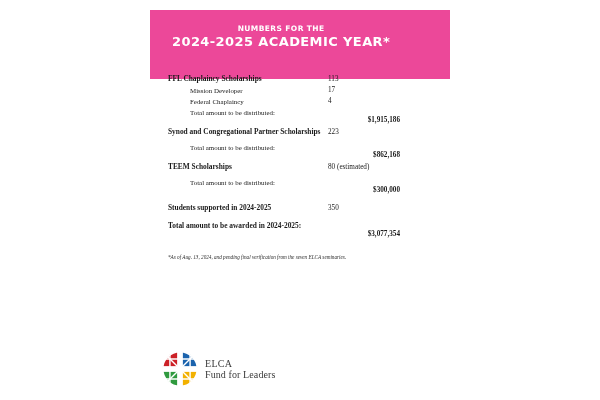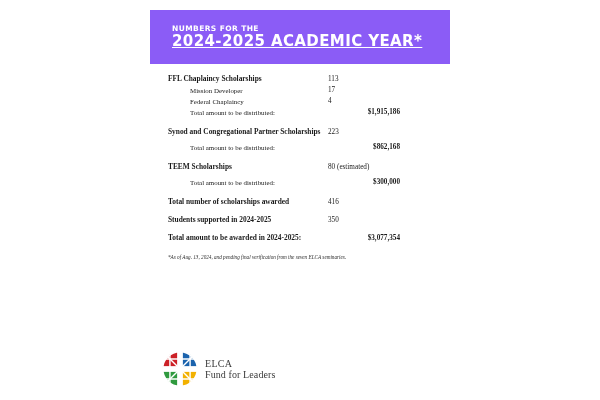--- a/index.html
+++ b/index.html
@@ -21,43 +21,43 @@
     inset: 0;
     background: #ffffff;
   }
 
   
   .banner {
     position: absolute;
     left: 150px;
     top: 10px;
     width: 300px;
-    height: 54px;
-    background: #8b5cf6;
+    height: 69px;
+    background: #ec4899;
+    text-align: center;
   }
   .banner-inner {
     position: absolute;
     left: 22px;
     top: 14px;
     color: #ffffff;
     font-family: "DejaVu Sans", sans-serif;
     font-weight: bold;
     letter-spacing: 0.4px;
   }
   .banner-line1 {
     font-size: 7.5px;
     line-height: 10px;
     text-transform: uppercase;
     margin-bottom: 1px;
   }
   .banner-line2 {
-    font-size: 15px;
+    font-size: 13px;
     line-height: 13px;
     text-transform: uppercase;
-    text-decoration: underline;
   }
 
   
   .content {
     position: absolute;
     left: 168px;
     top: 73px;
     width: 240px;
     font-size: 7.4px;
   }
@@ -97,20 +97,21 @@
   .value.count {
     left: 160px;
     font-weight: normal;
     font-size: 7.2px;
   }
   .value.money {
     right: 8px;
     font-weight: bold;
     font-size: 7.2px;
     text-align: right;
+    margin-top: 8px;
   }
 
   .spacer-xs { height: 4px; }
   .spacer-sm { height: 6px; }
   .spacer-md { height: 8px; }
 
   .footnote {
     position: absolute;
     left: 168px;
     top: 253px;
@@ -199,24 +200,20 @@
       <span class="value count">80 (estimated)</span>
     </div>
     <div class="spacer-xs"></div>
     <div class="row total">
       <span class="label">Total amount to be distributed:</span>
       <span class="value money">$300,000</span>
     </div>
 
     <div class="spacer-md"></div>
 
-    <div class="row summary">
-      <span class="label">Total number of scholarships awarded</span>
-      <span class="value count">416</span>
-    </div>
     <div class="spacer-sm"></div>
     <div class="row summary">
       <span class="label">Students supported in 2024-2025</span>
       <span class="value count">350</span>
     </div>
     <div class="spacer-sm"></div>
     <div class="row summary">
       <span class="label">Total amount to be awarded in 2024-2025:</span>
       <span class="value money">$3,077,354</span>
     </div>

